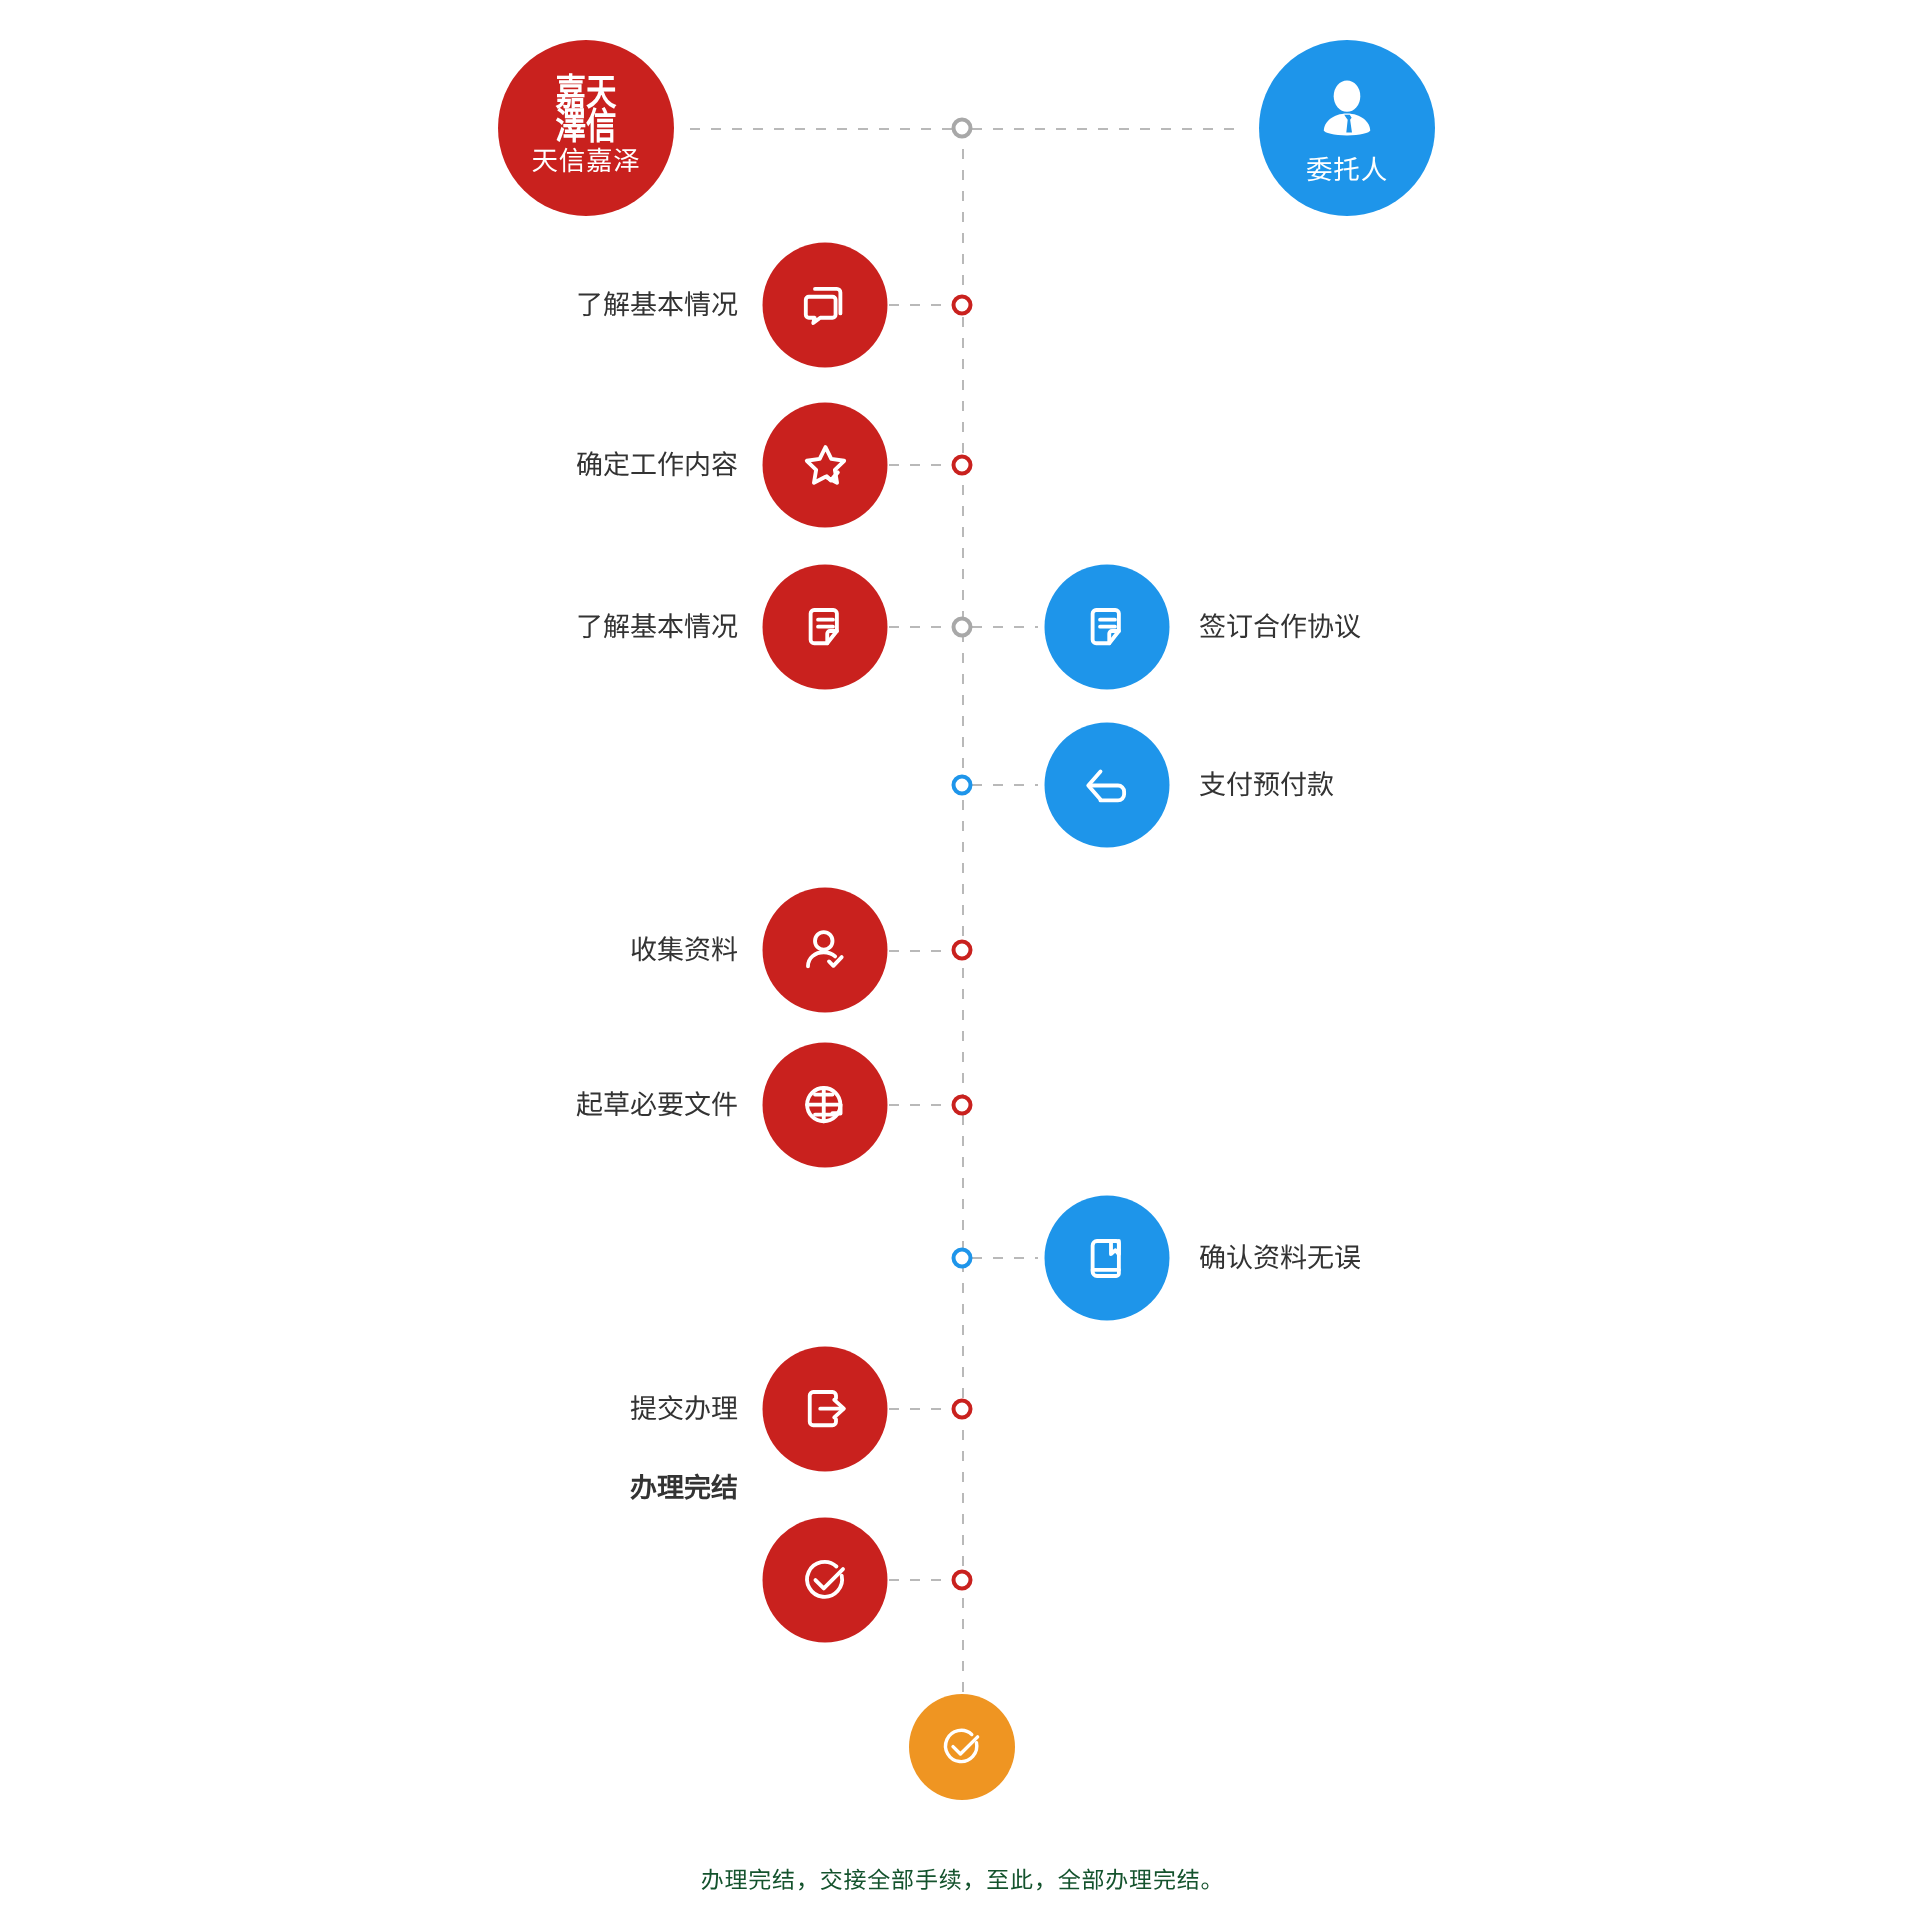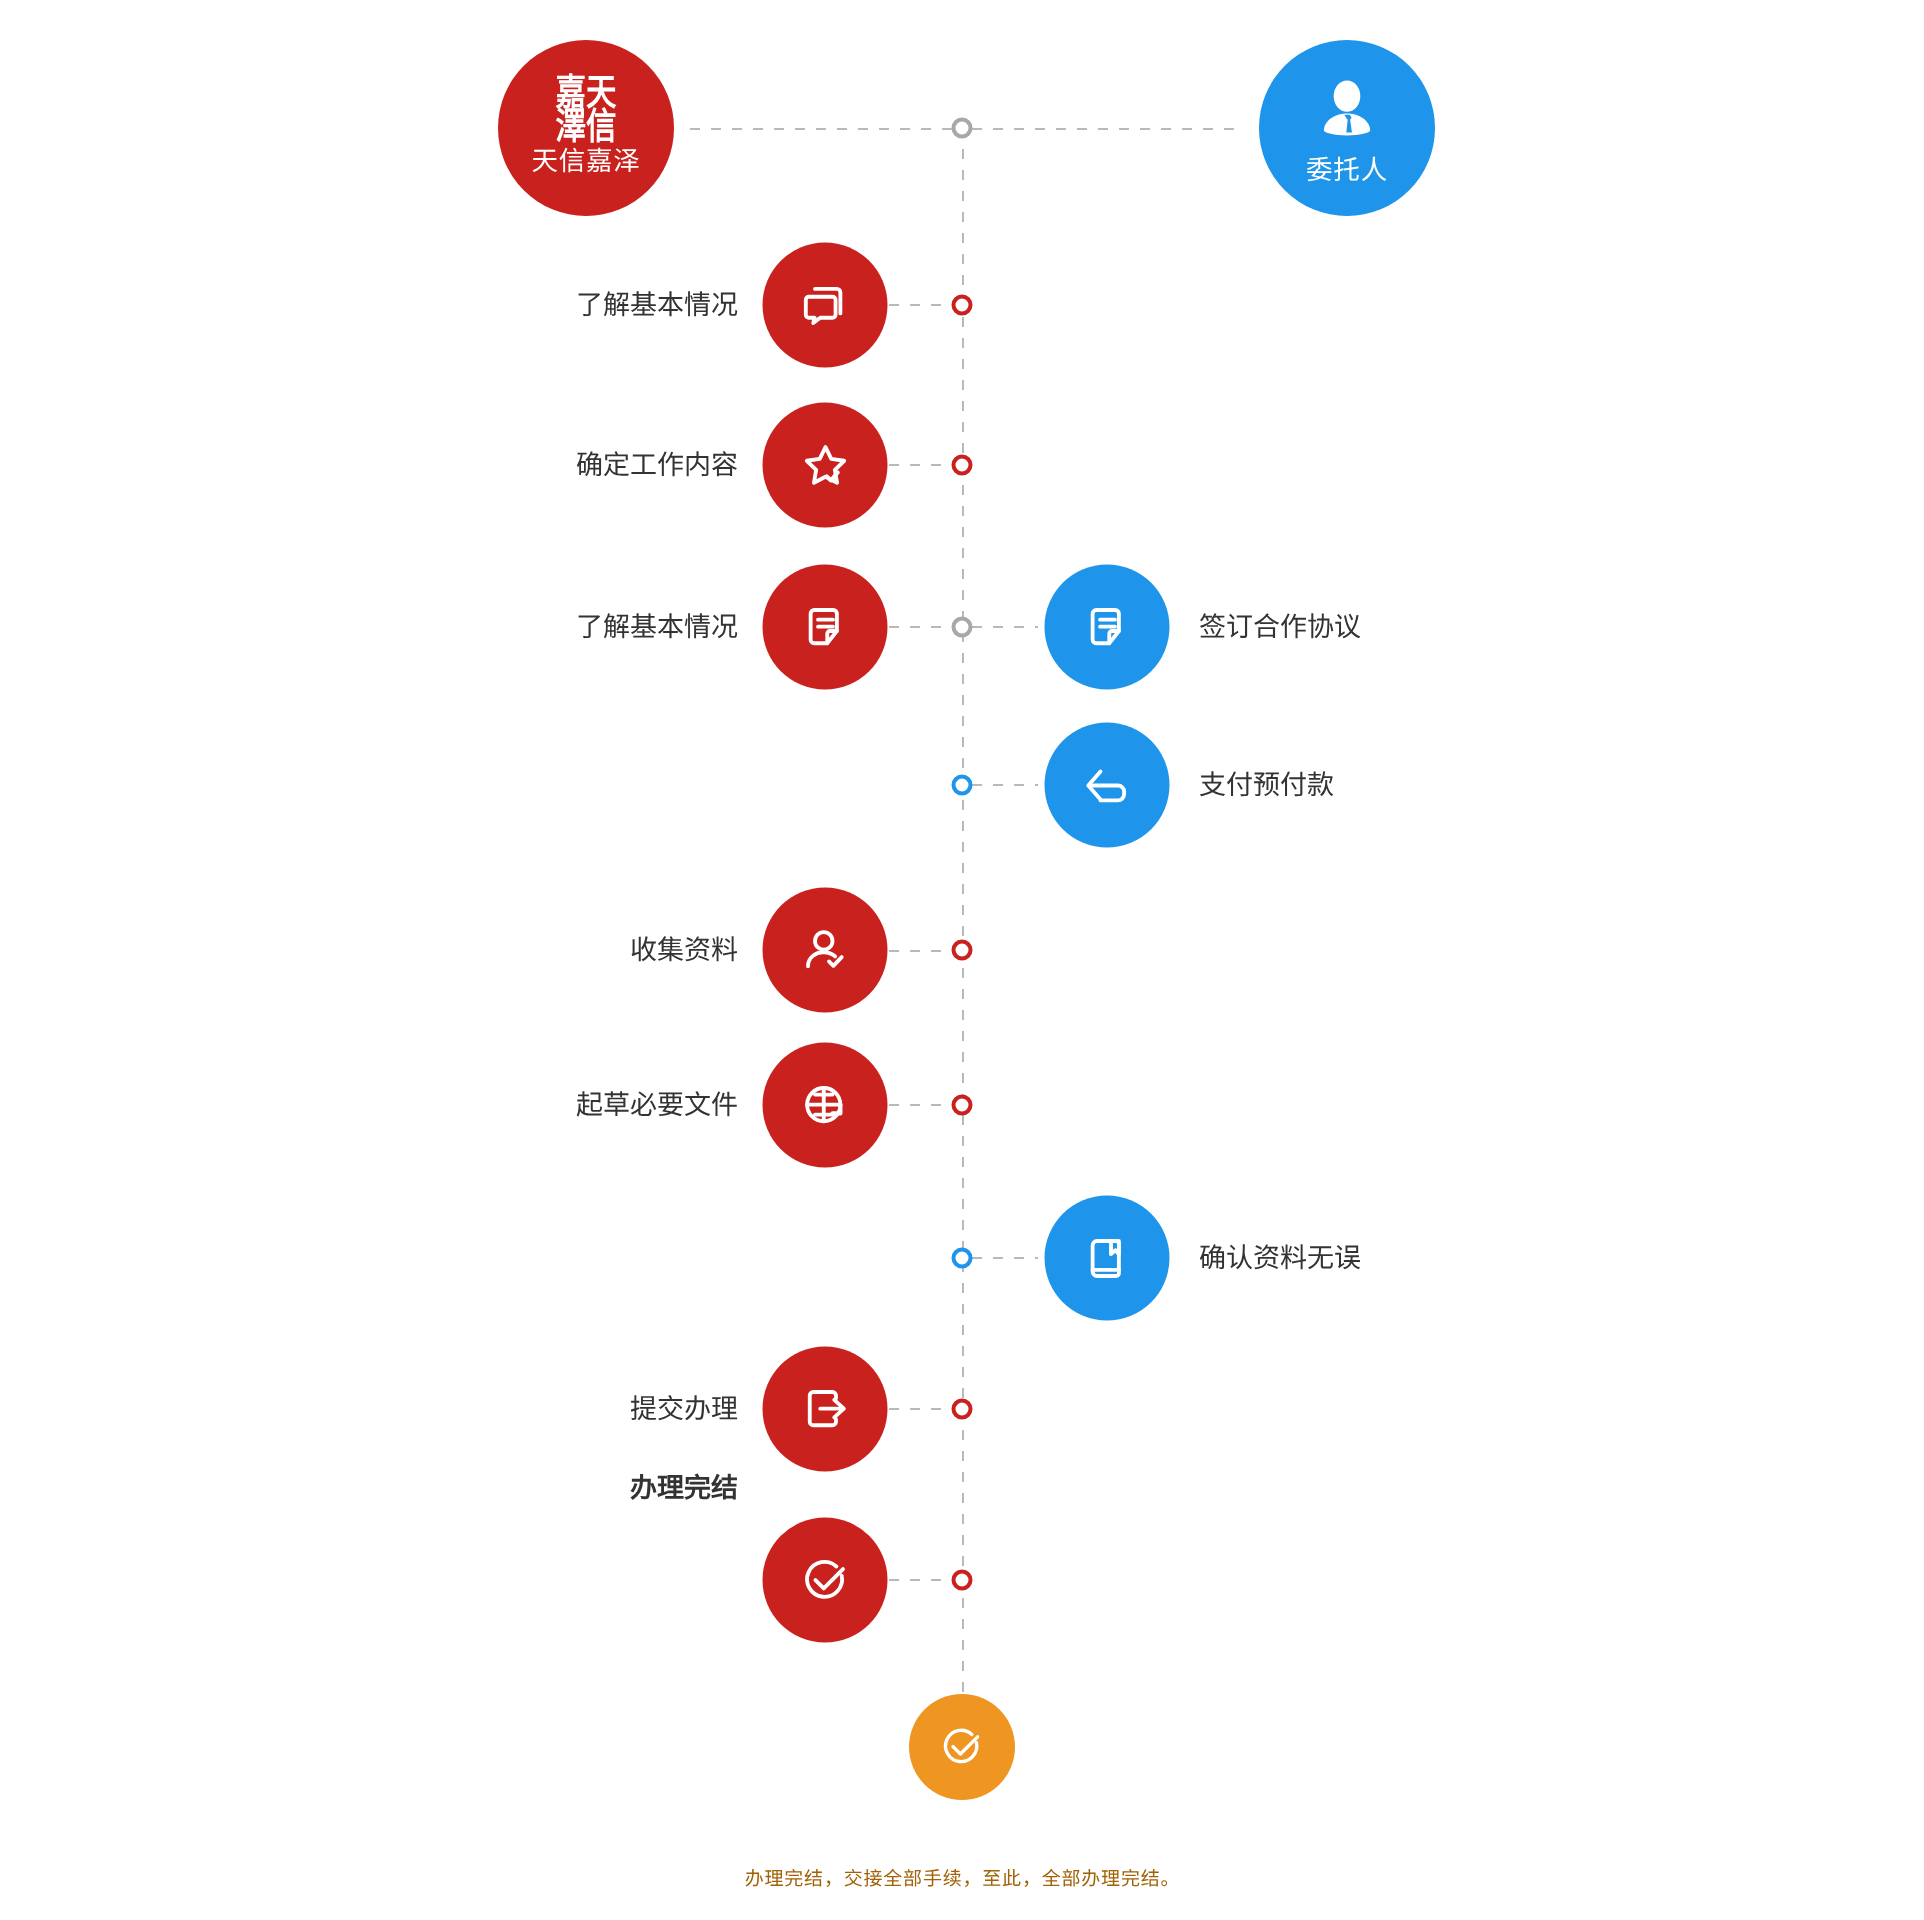--- a/index.html
+++ b/index.html
@@ -114,22 +114,22 @@
   .label.left  { right: 1187px; transform: translateY(-50%); text-align: left; }
   .label.right { left: 1199px;  transform: translateY(-50%); text-align: left; }
 
   
   .footer-caption {
     position: absolute;
     left: 0;
     right: 0;
     top: 1869px;
     text-align: center;
-    color: #a16207;
-    font-size: 19px;
+    color: #14532d;
+    font-size: 23px;
     line-height: 1;
     letter-spacing: 0.8px;
   }
 </style>
 </head>
 <body>
 
 <div id="stage">
 
   <div class="spine"></div>

